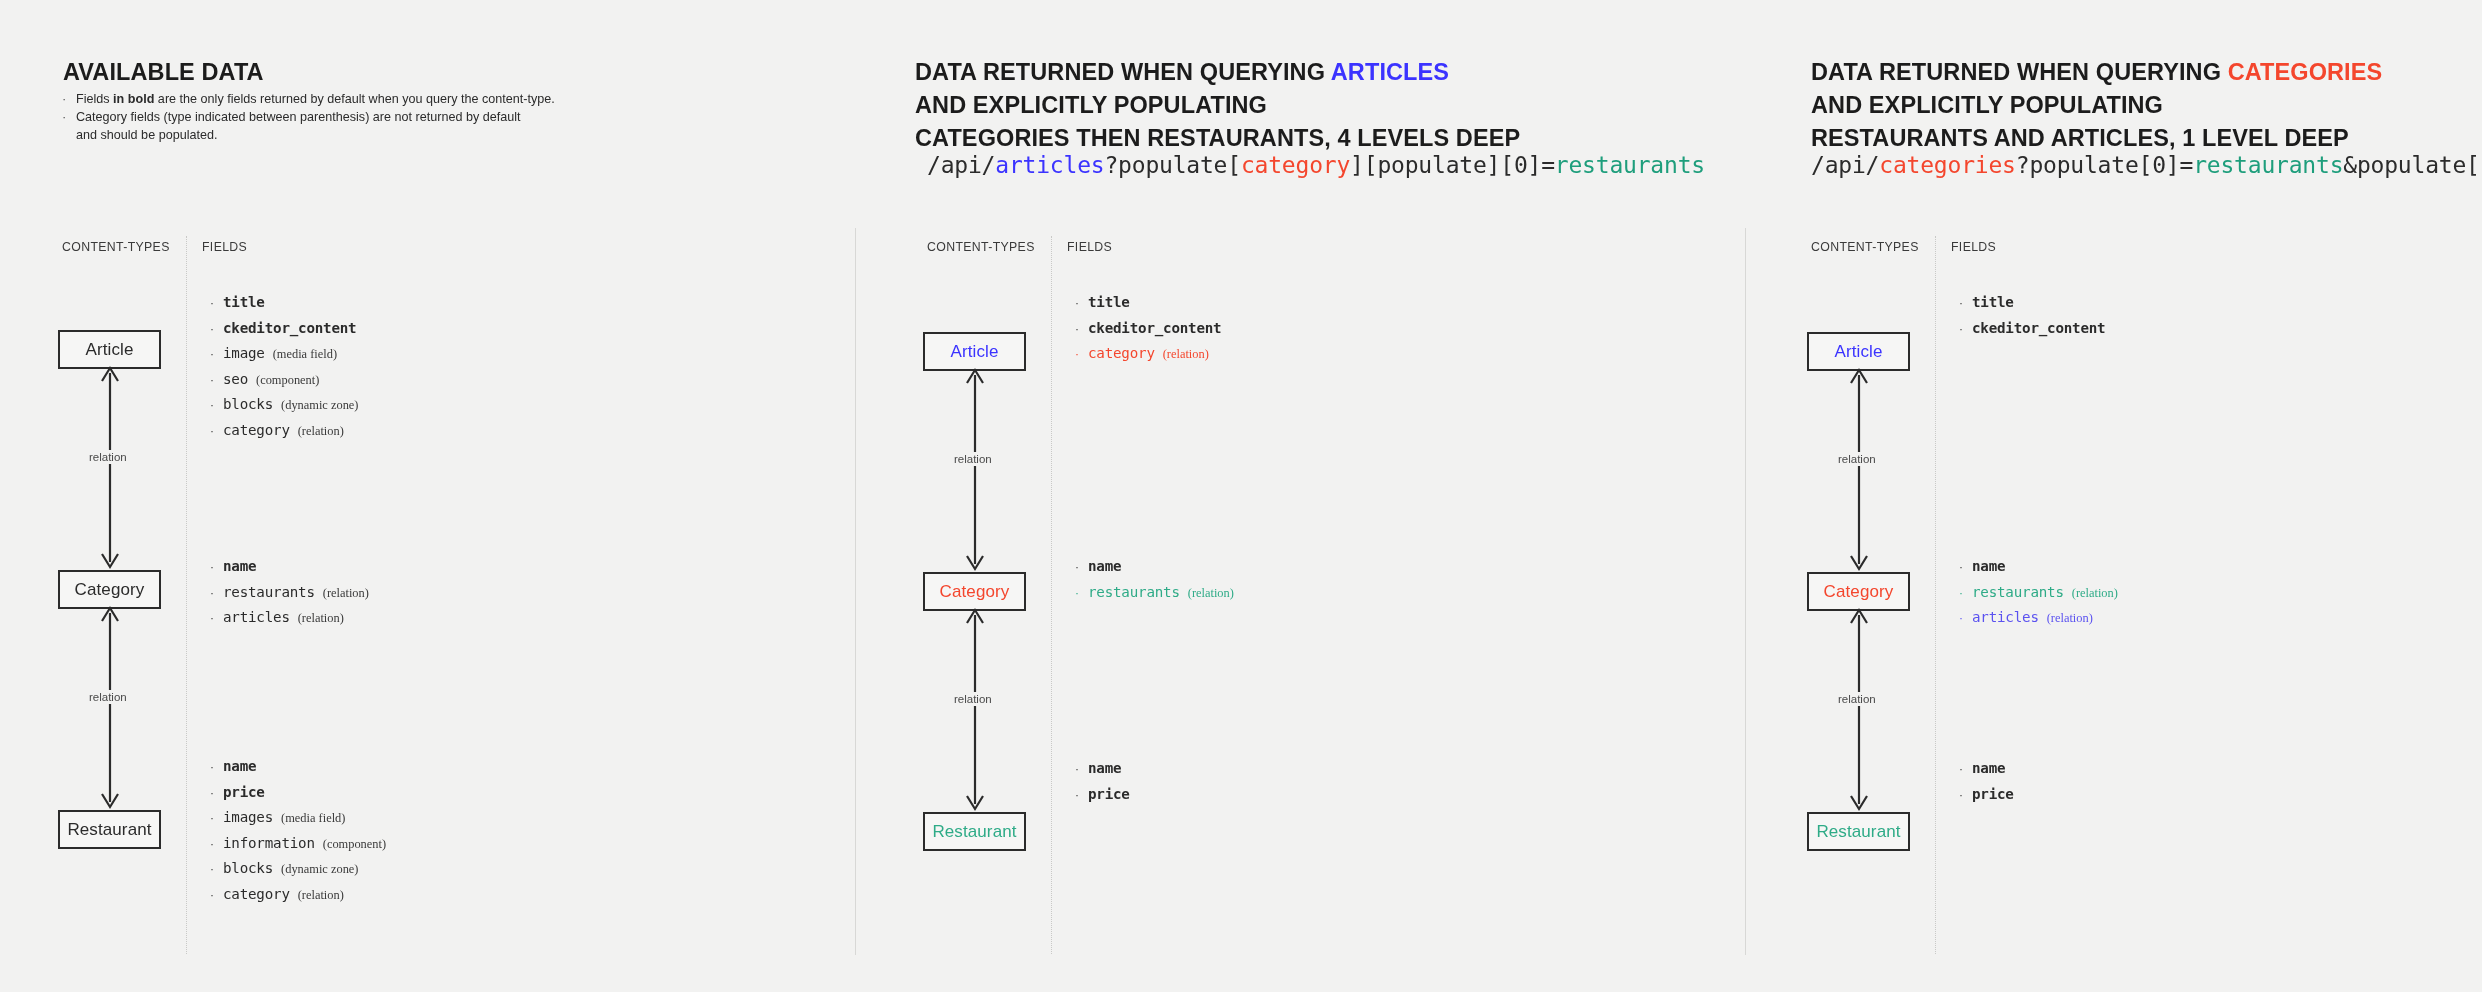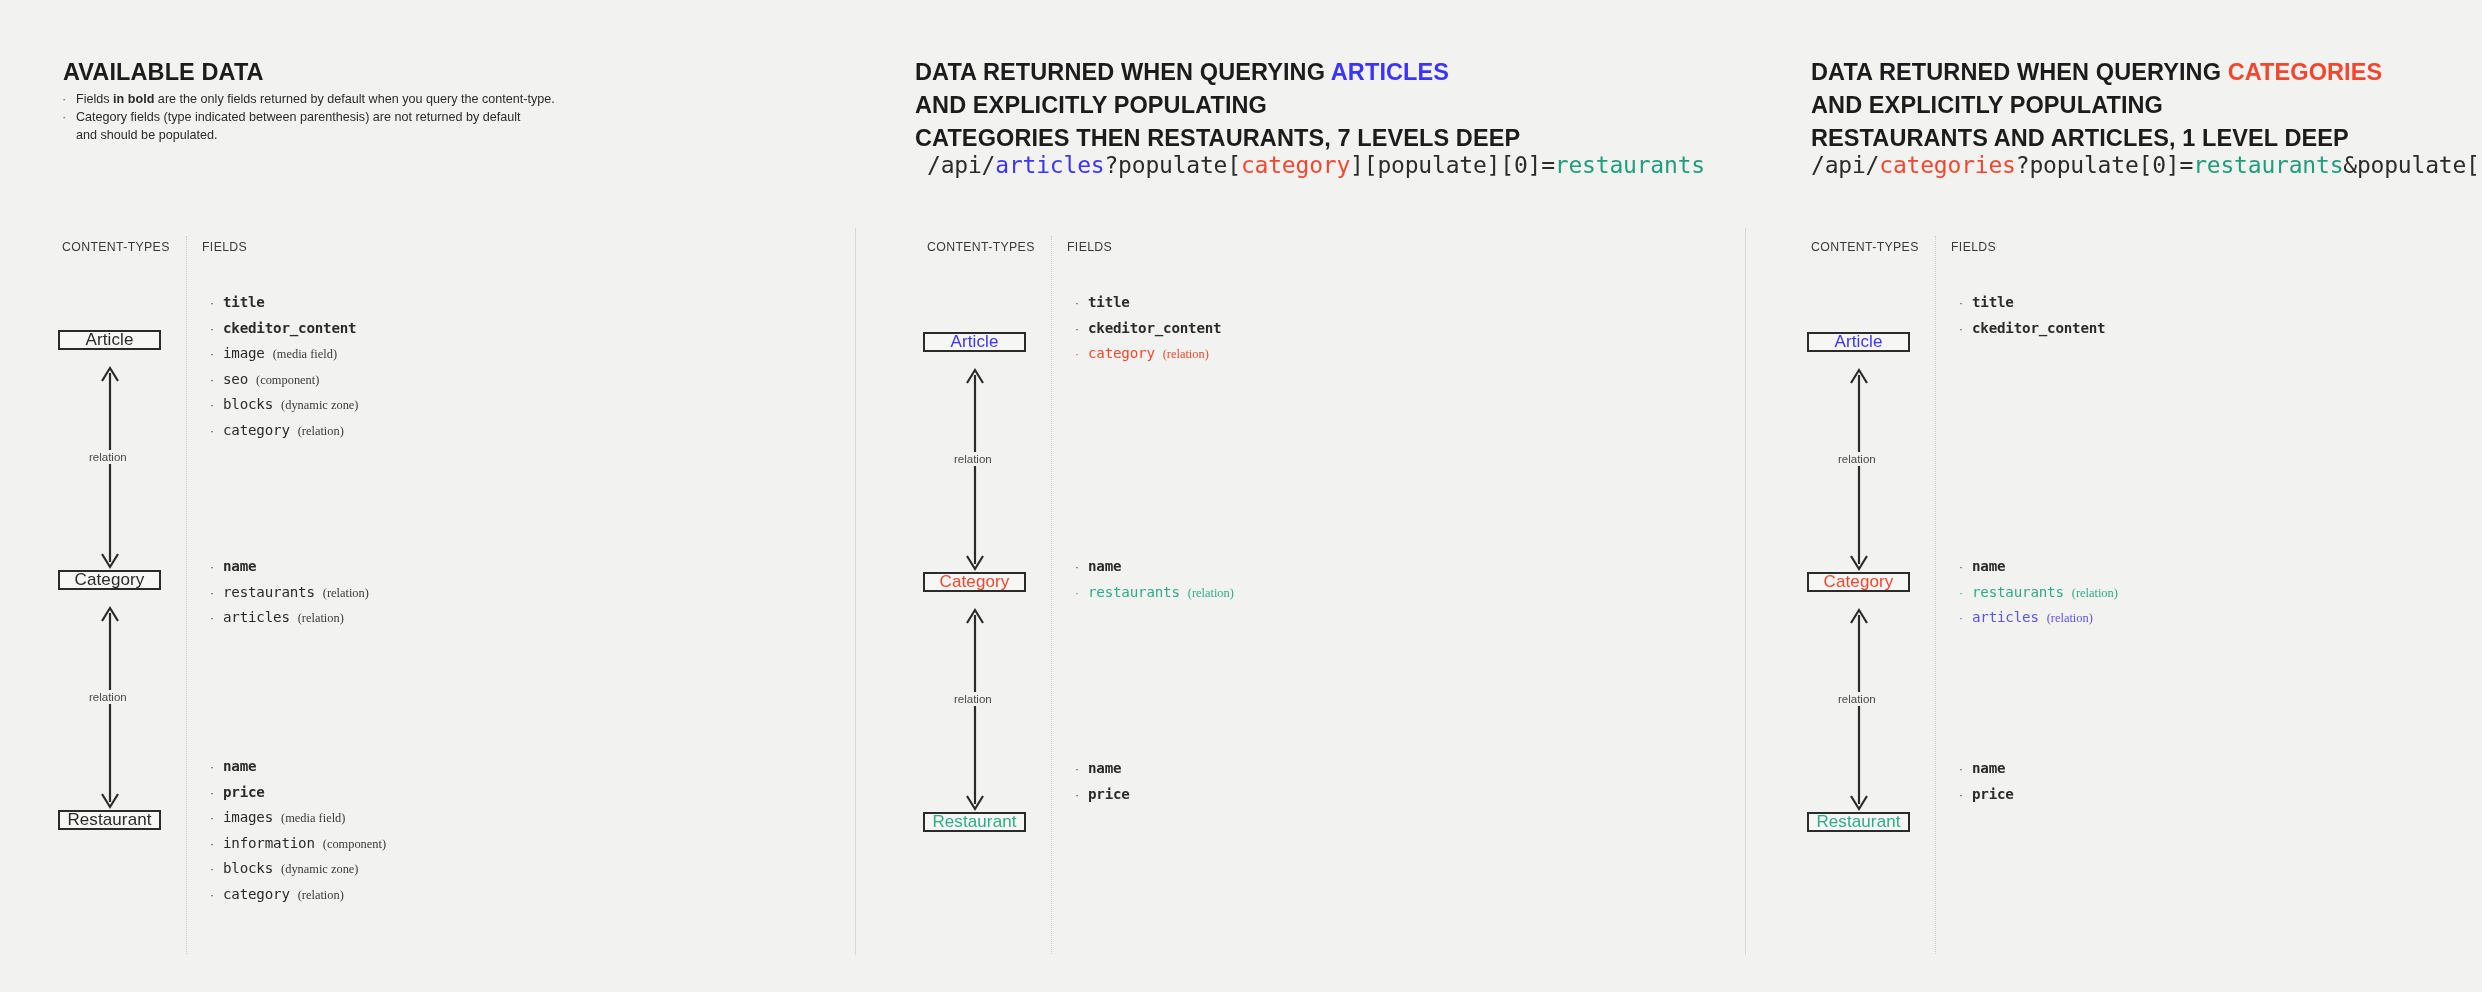--- a/index.html
+++ b/index.html
@@ -76,21 +76,21 @@
     border-left:1.5px dotted #c9c9c7;
     top:236px;height:718px;
   }
 
   
   .ctbox{
     position:absolute;
     box-sizing:border-box;
     border:2.6px solid #2b2b2b;
     background:#f6f6f5;
-    height:20px;
+    height:39px;
     display:flex;align-items:center;justify-content:center;
     font-size:17px;
     letter-spacing:.1px;
     color:#2b2b2b;
     white-space:nowrap;
   }
   .ctbox.c-blue{color:#3b33ff;}
   .ctbox.c-red{color:#f4462d;}
   .ctbox.c-teal{color:#2eab87;}
 
@@ -263,21 +263,21 @@
         <span class="fl-type">(relation)</span>
       </div>
     </div>
 </section>
 
 <section class="panel" id="panel-2">
 
   <h1 class="head" id="head-2" style="left:60px;top:40px;">
       <div>DATA RETURNED WHEN QUERYING <span class="hl-blue">ARTICLES</span></div>
       <div>AND EXPLICITLY POPULATING</div>
-      <div>CATEGORIES THEN RESTAURANTS, 7 LEVELS DEEP</div>
+      <div>CATEGORIES THEN RESTAURANTS, 4 LEVELS DEEP</div>
     </h1>
 
   <div class="api" id="api-2" style="left:72px;top:152px;"><span>/api/</span><span class="c-blue">articles</span><span>?populate[</span><span class="c-red">category</span><span>][populate][0]=</span><span class="c-teal">restaurants</span></div>
 
   <div class="collabel" style="left:72px;top:240px;">CONTENT-TYPES</div>
   <div class="collabel" style="left:212px;top:240px;">FIELDS</div>
 
   <div class="inner-divider" style="left:196px;"></div>
 
   <div class="ctbox c-blue" style="left:68px;top:332px;width:103px;">Article</div>

